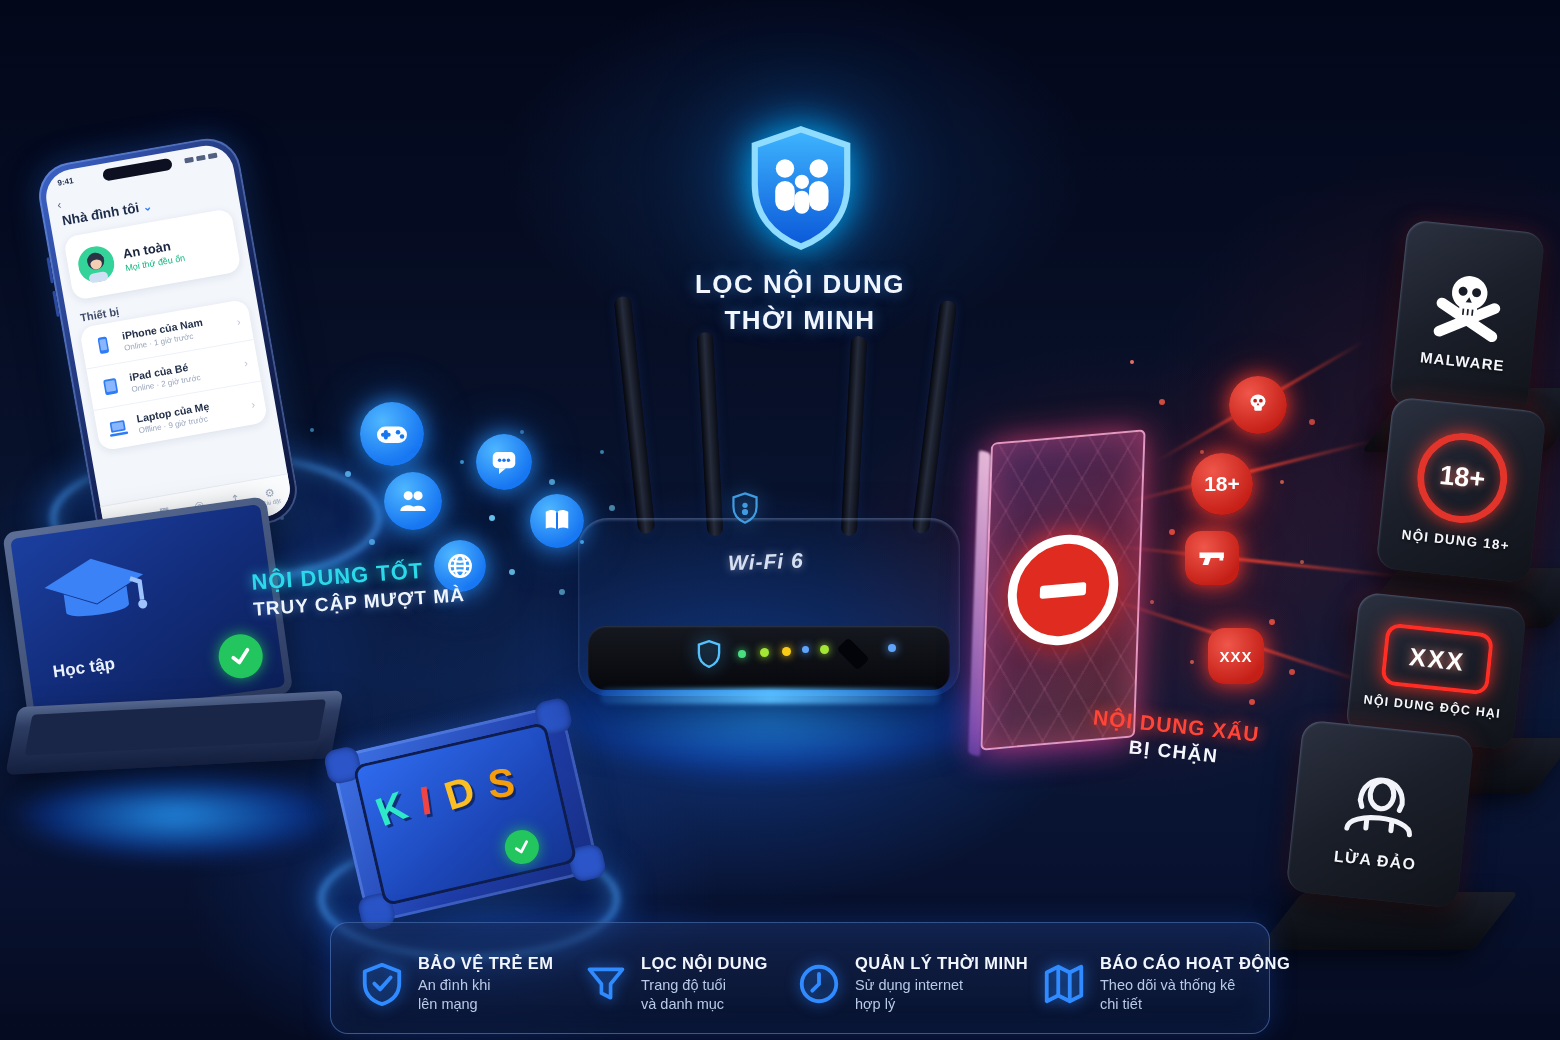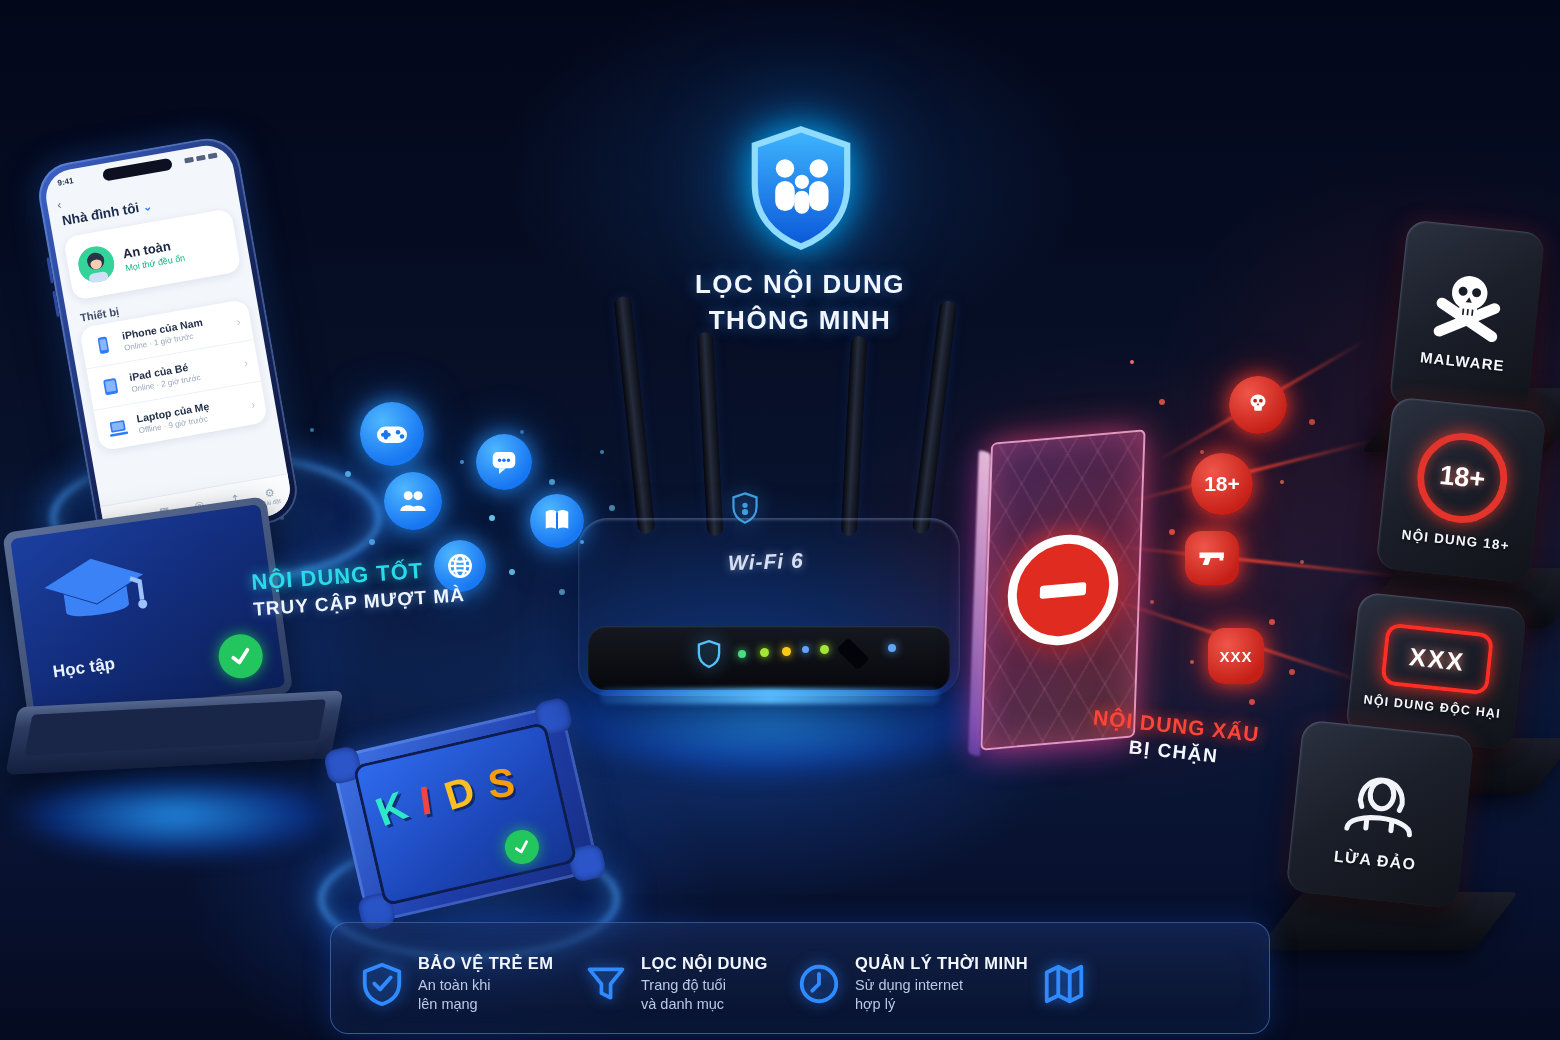--- a/index.html
+++ b/index.html
@@ -194,21 +194,21 @@
     <path d="M32 3 L58 12 V34 C58 52 47 63 32 69 C17 63 6 52 6 34 V12 Z" fill="url(#shg)" stroke="#8fdcff" stroke-width="3.5"></path>
     <circle cx="23" cy="25" r="5.2" fill="#fff"></circle>
       <rect x="17.5" y="32" width="11" height="17" rx="5.5" fill="#fff"></rect>
     <circle cx="42" cy="25" r="5.2" fill="#fff"></circle>
       <rect x="36.5" y="32" width="11" height="17" rx="5.5" fill="#fff"></rect>
     <circle cx="32.5" cy="32.5" r="4" fill="#fff"></circle>
       <rect x="28.3" y="37.5" width="8.4" height="13" rx="4.2" fill="#fff"></rect>
   </svg>
   <div class="abs hero-title">
     <div>LỌC NỘI DUNG</div>
-    <div>THÔNG MINH</div>
+    <div>THỜI MINH</div>
   </div>
 
   <div class="abs phone-wrap">
     <div class="phone-frame">
       <div class="phone-btn" style="top:90px;"></div>
       <div class="phone-btn" style="top:124px;"></div>
       <div class="phone-screen">
         <div class="phone-status">9:41</div>
         <div class="phone-notch"></div>
         <div class="phone-status-icons">
@@ -493,21 +493,21 @@
   </div>
 
   <div class="abs feature-bar">
     <div class="feature">
       <svg class="f-ic" width="46" height="46" viewBox="0 0 24 24" fill="none" stroke="#2f8bff" stroke-width="2" stroke-linecap="round" stroke-linejoin="round">
         <path d="M12 2 L21 5.5 V11.5 C21 17 17.5 20.8 12 22.5 C6.5 20.8 3 17 3 11.5 V5.5 Z"></path>
         <polyline points="8 11.8 11 14.8 16.5 8.6"></polyline>
         </svg>
       <div>
           <div class="f-title">BẢO VỆ TRẺ EM</div>
-        <div class="f-desc"><span>An toàn khi</span><br>
+        <div class="f-desc"><span>An đình khi</span><br>
           <span>lên mạng</span></div>
         </div>
     </div>
     <div class="feature">
       <svg class="f-ic" width="44" height="44" viewBox="0 0 24 24" fill="none" stroke="#2f8bff" stroke-width="2" stroke-linecap="round" stroke-linejoin="round">
         <path d="M3 4 H21 L14.5 12 V19.5 L9.5 17 V12 Z"></path>
         </svg>
       <div>
           <div class="f-title">LỌC NỘI DUNG</div>
         <div class="f-desc"><span>Trang độ tuổi</span><br>
@@ -523,16 +523,21 @@
           <div class="f-title">QUẢN LÝ THỜI MINH</div>
         <div class="f-desc"><span>Sử dụng internet</span><br>
           <span>hợp lý</span></div>
         </div>
     </div>
     <div class="feature">
       <svg class="f-ic" width="46" height="46" viewBox="0 0 24 24" fill="none" stroke="#2f8bff" stroke-width="2" stroke-linejoin="round">
         <path d="M3 6 L9 3 L15 6 L21 3 V18 L15 21 L9 18 L3 21 Z"></path>
           <path d="M9 3 V18 M15 6 V21"></path>
         </svg>
+      <div>
+          <div class="f-title">BÁO CÁO HOẠT ĐỘNG</div>
+        <div class="f-desc"><span>Theo dõi và thống kê</span><br>
+          <span>chi tiết</span></div>
+        </div>
     </div>
   </div>
 
 </div>
 
 </body></html>

